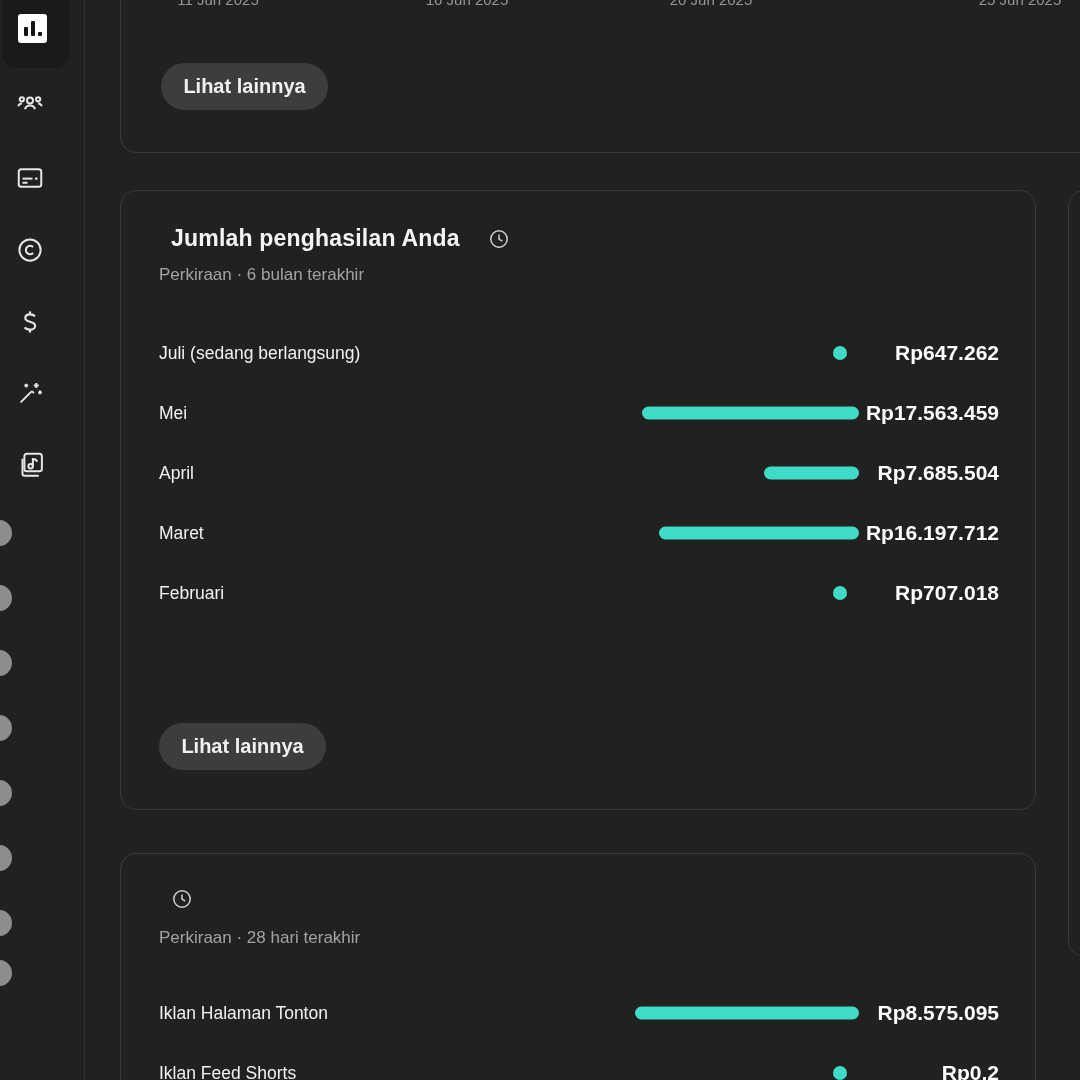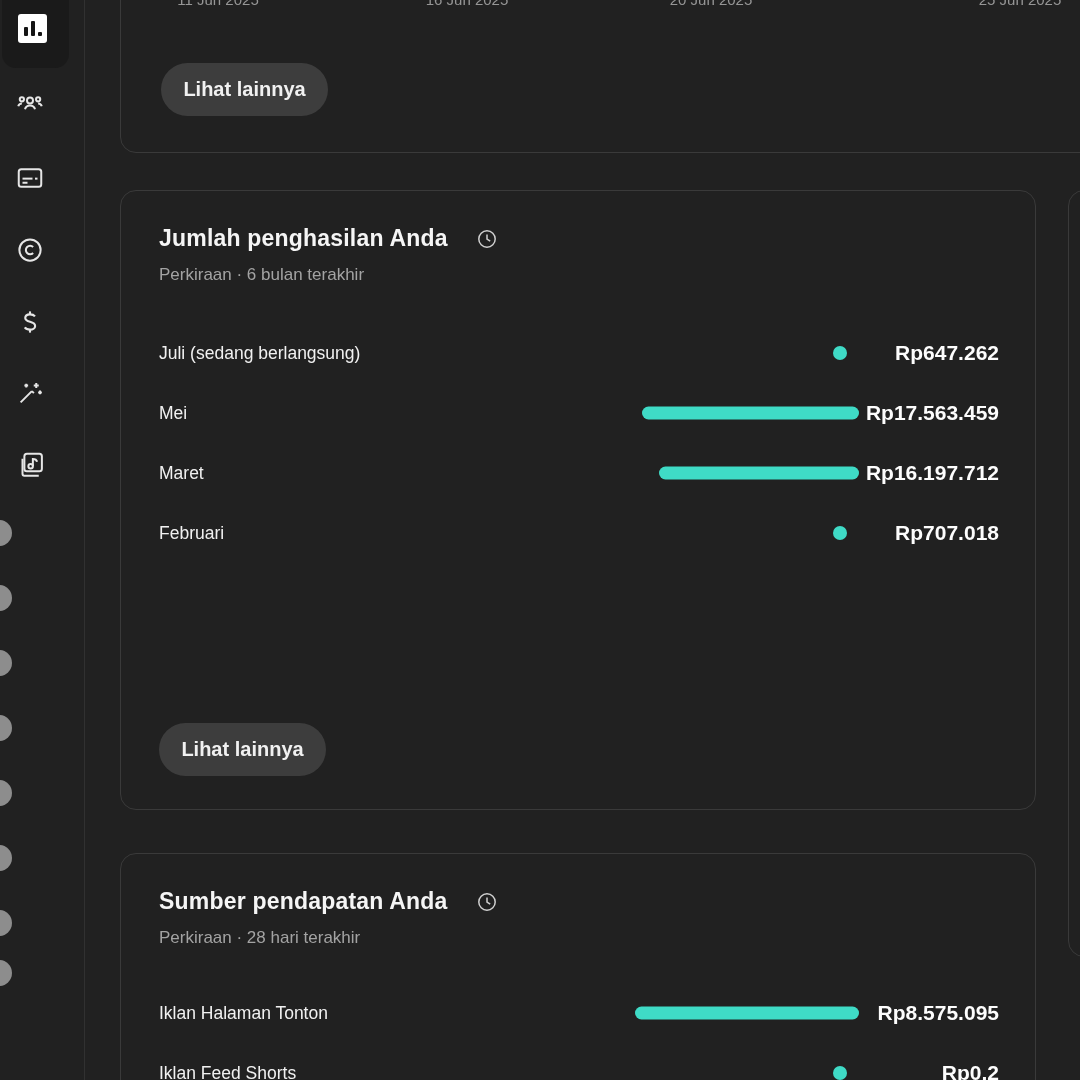--- a/index.html
+++ b/index.html
@@ -18,32 +18,32 @@
   .analytics-box .b1{left:6px;bottom:7px;width:4px;height:9px;}
   .analytics-box .b2{left:13px;bottom:7px;width:4px;height:15px;}
   .analytics-box .b3{left:20px;bottom:7px;width:4px;height:4px;}
   .edge-circle{position:absolute;left:-14px;width:26px;height:26px;border-radius:50%;background:#8d8d8d;}
   
   .card{position:absolute;border:1px solid #3a3a3a;border-radius:16px;background:#212121;box-sizing:border-box;}
   #card-top{left:120px;top:-220px;width:1040px;height:373px;}
   #card-earnings{left:120px;top:190px;width:916px;height:620px;}
   #card-revenue{left:120px;top:853px;width:916px;height:400px;}
   #card-right{left:1068px;top:190px;width:320px;height:767px;}
-  .card-title-row{position:absolute;left:38px;top:34px;display:flex;align-items:center;gap:28px;}
+  .card-title-row{position:absolute;left:50px;top:34px;display:flex;align-items:center;gap:28px;}
   .card-title{font-size:23px;font-weight:bold;color:#f5f5f5;letter-spacing:.2px;}
   .clock-icon{display:inline-flex;}
   .card-subtitle{position:absolute;left:38px;top:74px;font-size:17px;color:#a3a3a3;}
   .rows{position:absolute;left:38px;top:132px;width:840px;}
   .rows.rev{top:129px;}
   .row{position:relative;height:60px;}
   .row-label{position:absolute;left:0;top:50%;transform:translateY(-50%);font-size:17.5px;color:#f1f1f1;}
   .row-bar{position:absolute;right:140px;top:50%;transform:translateY(-50%);height:13px;border-radius:7px;}
   .row-dot{position:absolute;right:152px;top:50%;transform:translateY(-50%);width:14px;height:14px;border-radius:50%;}
   .row-value{position:absolute;right:0;top:50%;transform:translateY(-50%);font-size:21px;font-weight:bold;color:#fdfdfd;}
-  .pill-button{position:absolute;width:167px;height:53px;border-radius:27px;background:#3d3d3d;border:none;
+  .pill-button{position:absolute;width:167px;height:47px;border-radius:27px;background:#3d3d3d;border:none;
     display:flex;align-items:center;justify-content:center;font-size:20px;font-weight:bold;color:#f1f1f1;
     font-family:"Liberation Sans",sans-serif;cursor:pointer;}
   #card-top .pill-button{left:40px;top:282px;}
   #card-earnings .pill-button{left:38px;top:532px;}
   
   .axis-date{position:absolute;top:-9px;transform:translateX(-50%);font-size:15px;color:#969696;white-space:nowrap;}
 </style>
 </head>
 <body>
 
@@ -150,36 +150,40 @@
         <span class="row-label">Juli (sedang berlangsung)</span>
         <span class="row-dot" style="background:#3fdbc6"></span>
         <span class="row-value">Rp647.262</span>
       </div>
       <div class="row">
         <span class="row-label">Mei</span>
         <span class="row-bar" style="width:217px;background:#3fdbc6"></span>
         <span class="row-value">Rp17.563.459</span>
       </div>
       <div class="row">
+        <span class="row-label">April</span>
+        <span class="row-bar" style="width:95px;background:#3fdbc6"></span>
+        <span class="row-value">Rp7.685.504</span>
+      </div>
+      <div class="row">
         <span class="row-label">Maret</span>
         <span class="row-bar" style="width:200px;background:#3fdbc6"></span>
         <span class="row-value">Rp16.197.712</span>
       </div>
       <div class="row">
         <span class="row-label">Februari</span>
         <span class="row-dot" style="background:#3fdbc6"></span>
         <span class="row-value">Rp707.018</span>
       </div>
     </div>
   <button class="pill-button">Lihat lainnya</button>
 </section>
 
 <section class="card" id="card-revenue">
   <div class="card-title-row">
-    <span class="card-title">Sumber pendapatan Anda</span>
     <span class="clock-icon">
       <svg width="22" height="22" viewBox="0 0 22 22" fill="none" stroke="#cfcfcf" stroke-width="1.5">
         <circle cx="11" cy="11" r="8.2"></circle>
         <path d="M11 6.5V11l3.2 2.2"></path>
       </svg>
     </span>
   </div>
   <div class="card-subtitle">Perkiraan · 28 hari terakhir</div>
   <div class="rows rev">
       <div class="row">

